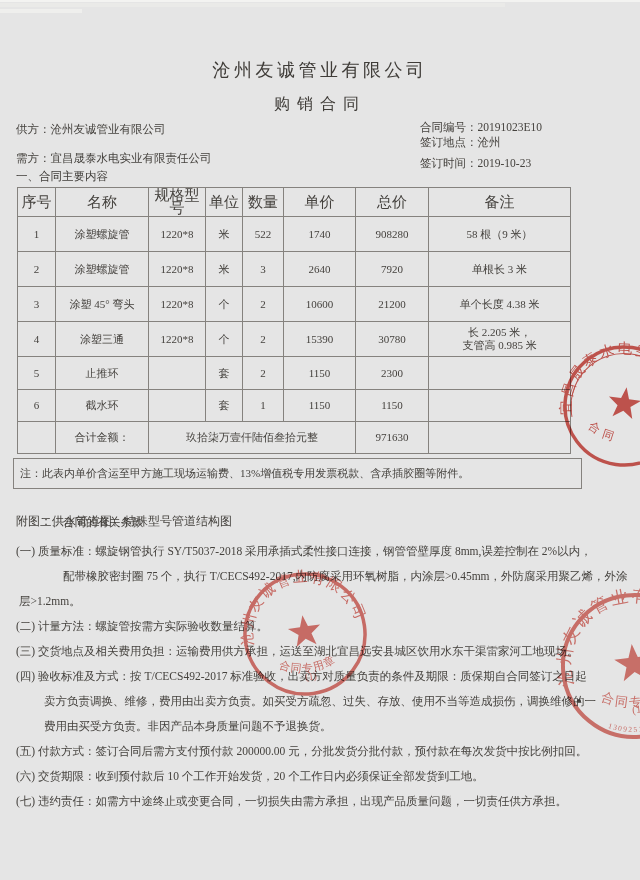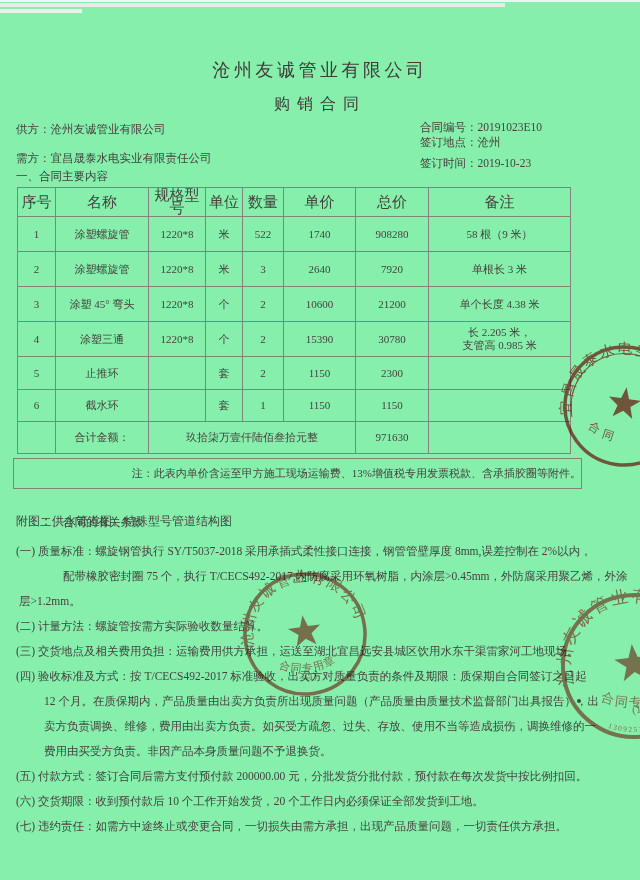--- a/index.html
+++ b/index.html
@@ -1,34 +1,34 @@
 <!DOCTYPE html>
 <html><head>
 <meta charset="utf-8">
 <style>
   html,body{margin:0;padding:0;}
   body{font-family:"Liberation Serif","DejaVu Serif",serif;background:#ffffff;}
-  .page{position:relative;width:640px;height:880px;background:#86efac;overflow:hidden;color:#45423e;}
+  .page{position:relative;width:640px;height:880px;background:#e5e5e5;overflow:hidden;color:#45423e;}
   .scan-band{position:absolute;background:#eaeae8;}
   .abs{position:absolute;white-space:nowrap;}
   .doc-title{left:0;right:0;top:58px;text-align:center;font-size:18px;letter-spacing:3.5px;color:#3f3c38;}
   .doc-subtitle{left:0;right:0;top:94px;text-align:center;font-size:16px;letter-spacing:7px;color:#3f3c38;}
   .party-line{left:16px;font-size:11.5px;}
   .meta-line{left:420px;font-size:11.5px;}
   .sec-heading{left:16px;font-size:11.5px;color:#3f3c38;}
   
   .contract-table{position:absolute;left:17px;top:187px;border-collapse:collapse;table-layout:fixed;}
   .contract-table th,.contract-table td{border:1px solid #85827e;font-weight:normal;text-align:center;vertical-align:middle;font-size:11px;line-height:13px;padding:0 2px;white-space:pre-line;overflow:hidden;color:#45423e;}
   .contract-table thead tr{height:29px;}
   .contract-table thead th{font-size:15px;}
   .contract-table tbody tr{height:35px;}
   .contract-table tbody tr:nth-child(5){height:33px;}
   .contract-table tbody tr:nth-child(6){height:32px;}
   .contract-table tfoot tr{height:32px;}
-  .note-box{position:absolute;left:13px;top:458px;width:561px;height:29px;border:1px solid #85827e;font-size:11px;line-height:29px;padding-left:6px;white-space:nowrap;overflow:hidden;text-align:right;}
+  .note-box{position:absolute;left:13px;top:458px;width:561px;height:29px;border:1px solid #85827e;font-size:11px;line-height:29px;padding-left:6px;white-space:nowrap;overflow:hidden;}
   
   .clauses{position:absolute;left:16px;top:539px;width:614px;font-size:11.5px;}
   .cl-line{height:25px;line-height:25px;white-space:nowrap;overflow:hidden;}
   
   .stamp{position:absolute;mix-blend-mode:multiply;pointer-events:none;}
   .stamp text{fill:currentColor;font-family:"Liberation Serif","DejaVu Serif",serif;}
   .stamp circle,.stamp path.ring{fill:none;stroke:currentColor;}
   .ink-dot{position:absolute;left:577px;top:699px;width:4px;height:4px;border-radius:50%;background:#34312e;opacity:.85;}
 </style>
 </head>
@@ -161,21 +161,20 @@
         <div class="cl-line" style="padding-left: 3px;">层&gt;1.2mm。</div>
       </div>
       <div>
         <div class="cl-line">(二) 计量方法：螺旋管按需方实际验收数量结算。</div>
       </div>
       <div>
         <div class="cl-line">(三) 交货地点及相关费用负担：运输费用供方承担，运送至湖北宜昌远安县城区饮用水东干渠雷家河工地现场。</div>
       </div>
       <div>
         <div class="cl-line">(四) 验收标准及方式：按 T/CECS492-2017 标准验收，出卖方对质量负责的条件及期限：质保期自合同签订之日起</div>
-        <div class="cl-line" style="padding-left: 28px;">12 个月。在质保期内，产品质量由出卖方负责所出现质量问题（产品质量由质量技术监督部门出具报告），出</div>
         <div class="cl-line" style="padding-left: 28px;">卖方负责调换、维修，费用由出卖方负责。如买受方疏忽、过失、存放、使用不当等造成损伤，调换维修的一</div>
         <div class="cl-line" style="padding-left: 28px;">费用由买受方负责。非因产品本身质量问题不予退换货。</div>
       </div>
       <div>
         <div class="cl-line">(五) 付款方式：签订合同后需方支付预付款 200000.00 元，分批发货分批付款，预付款在每次发货中按比例扣回。</div>
       </div>
       <div>
         <div class="cl-line">(六) 交货期限：收到预付款后 10 个工作开始发货，20 个工作日内必须保证全部发货到工地。</div>
       </div>
       <div>

